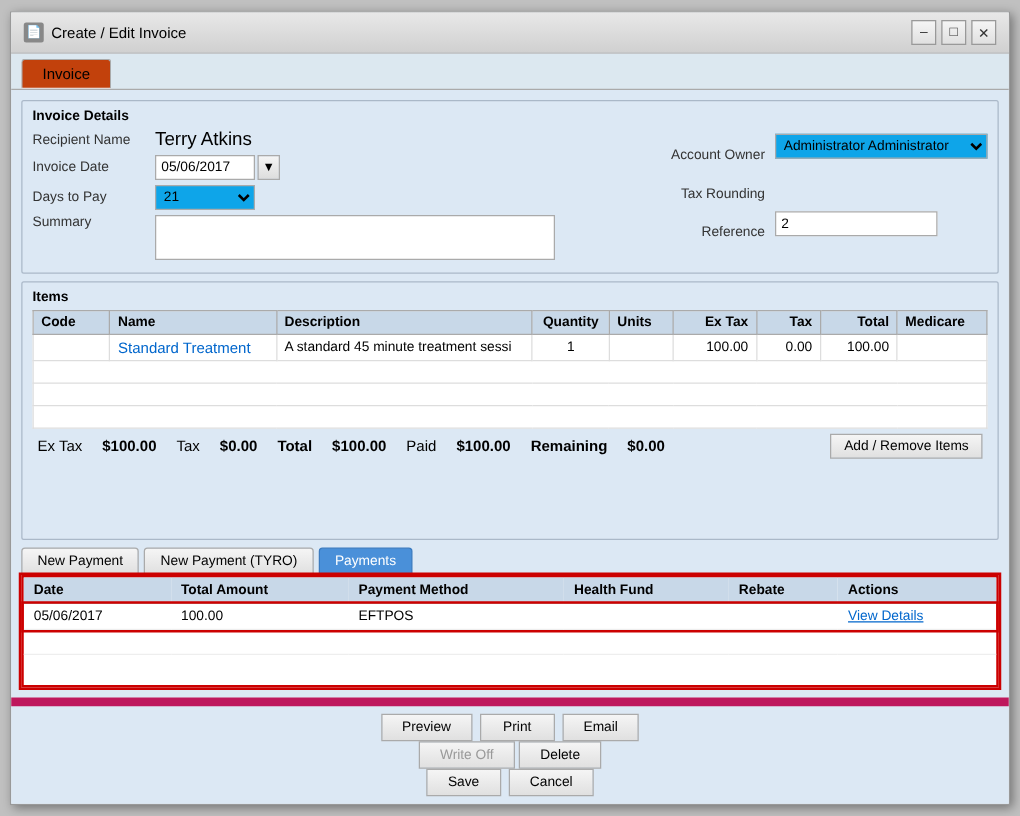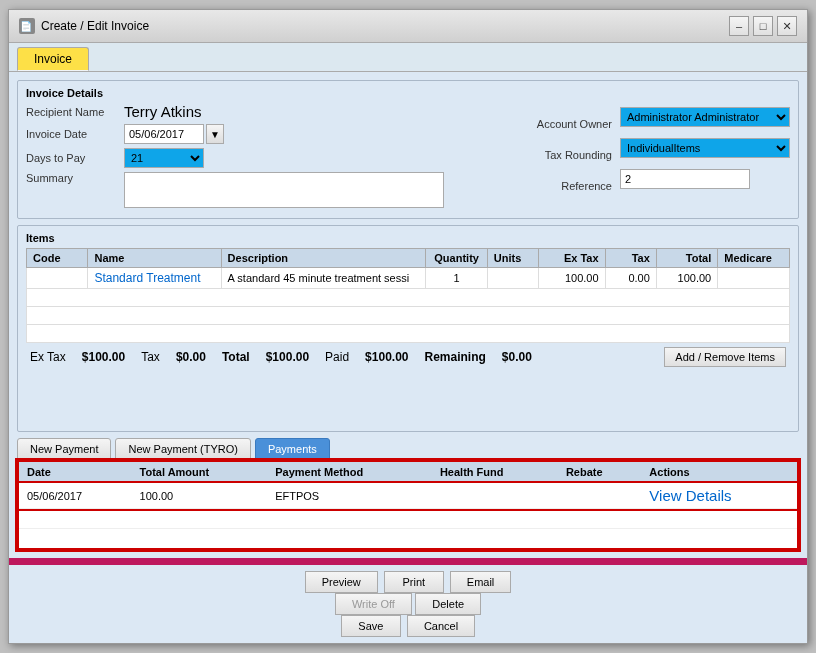--- a/index.html
+++ b/index.html
@@ -10,21 +10,21 @@
 
     .title-bar { background: linear-gradient(to bottom, #e8e8e8, #d0d0d0); padding: 6px 10px; display: flex; align-items: center; justify-content: space-between; border-bottom: 1px solid #aaa; }
     .title-bar-left { display: flex; align-items: center; gap: 6px; }
     .title-bar-icon { width: 16px; height: 16px; background: #888; border-radius: 2px; font-size: 10px; display: flex; align-items: center; justify-content: center; color: white; }
     .title-bar-title { font-size: 12px; color: #000; }
     .title-bar-controls { display: flex; gap: 4px; }
     .title-btn { width: 20px; height: 20px; border: 1px solid #999; background: linear-gradient(to bottom, #f5f5f5, #e0e0e0); cursor: pointer; display: flex; align-items: center; justify-content: center; font-size: 11px; color: #333; }
 
     .tab-bar { background: #dce8f0; padding: 4px 8px 0 8px; border-bottom: 1px solid #aaa; }
     .tab { display: inline-block; padding: 4px 16px; background: #c5d8e8; border: 1px solid #aaa; border-bottom: none; cursor: pointer; font-size: 12px; margin-right: 2px; border-radius: 3px 3px 0 0; }
-    .tab.active { background: #fde047; border-bottom: 1px solid #f0f4f8; }
+    .tab.active { background: #c2410c; border-bottom: 1px solid #f0f4f8; }
 
     .content { flex: 1; padding: 8px; background: #dce8f4; overflow: hidden; display: flex; flex-direction: column; gap: 6px; }
 
     .section { background: #dce8f4; border: 1px solid #aab8c8; border-radius: 2px; padding: 6px 8px; }
     .section-title { font-weight: bold; font-size: 11px; margin-bottom: 4px; color: #000; }
 
     .form-row { display: flex; align-items: center; margin-bottom: 4px; gap: 8px; }
     .form-label { width: 90px; color: #333; font-size: 11px; flex-shrink: 0; }
     .form-value { font-size: 15px; color: #000; }
 
@@ -73,21 +73,21 @@
     .pay-tab { padding: 4px 12px; border: 1px solid #aaa; background: linear-gradient(to bottom, #f5f5f5, #e0e0e0); cursor: pointer; font-size: 11px; border-radius: 3px 3px 0 0; }
     .pay-tab.active { background: #4a90d9; color: white; border-color: #3a7abf; }
 
     .payment-panel { border: 2px solid #cc0000; background: white; min-height: 90px; }
     .payment-table { width: 100%; border-collapse: collapse; }
     .payment-table th { background: #c8d8e8; border-bottom: 1px solid #aaa; padding: 4px 8px; font-size: 11px; font-weight: bold; text-align: left; }
     .payment-table td { padding: 4px 8px; font-size: 11px; border-bottom: 1px solid #eee; }
 
     .payment-row-highlight { outline: 2px solid #cc0000; }
 
-    .view-details-link { color: #0066cc; cursor: pointer; font-size: 15px; }
+    .view-details-link { color: #0066cc; cursor: pointer; text-decoration: underline; font-size: 11px; }
 
     
     .bottom-bar { background: #dce8f4; border-top: 7px solid #be185d; padding: 6px 10px; display: flex; align-items: center; justify-content: space-between; flex-direction: column; }
     .bottom-bar-left { display: flex; gap: 6px; }
     .bottom-bar-right { display: flex; gap: 6px; }
     .bottom-btn { padding: 4px 16px; border: 1px solid #aaa; background: linear-gradient(to bottom, #f5f5f5, #e0e0e0); cursor: pointer; font-size: 11px; min-width: 60px; }
     .bottom-btn.disabled { color: #999; cursor: default; }
 
     .highlight-red { outline: 2px solid #cc0000; }
   </style>
@@ -149,23 +149,20 @@
 
           <div class="right-row">
             <span class="right-label">Account Owner</span>
             <select class="form-select form-select-md">
               <option>Administrator Administrator</option>
             </select>
           </div>
 
           <div class="right-row">
             <span class="right-label">Tax Rounding</span>
-            <select class="form-select form-select-md">
-              <option>IndividualItems</option>
-            </select>
           </div>
 
           <div class="right-row">
             <span class="right-label">Reference</span>
             <input class="form-input form-input-md" type="text" value="2" style="">
           </div>
         </div>
       </div>
     </div>
 

